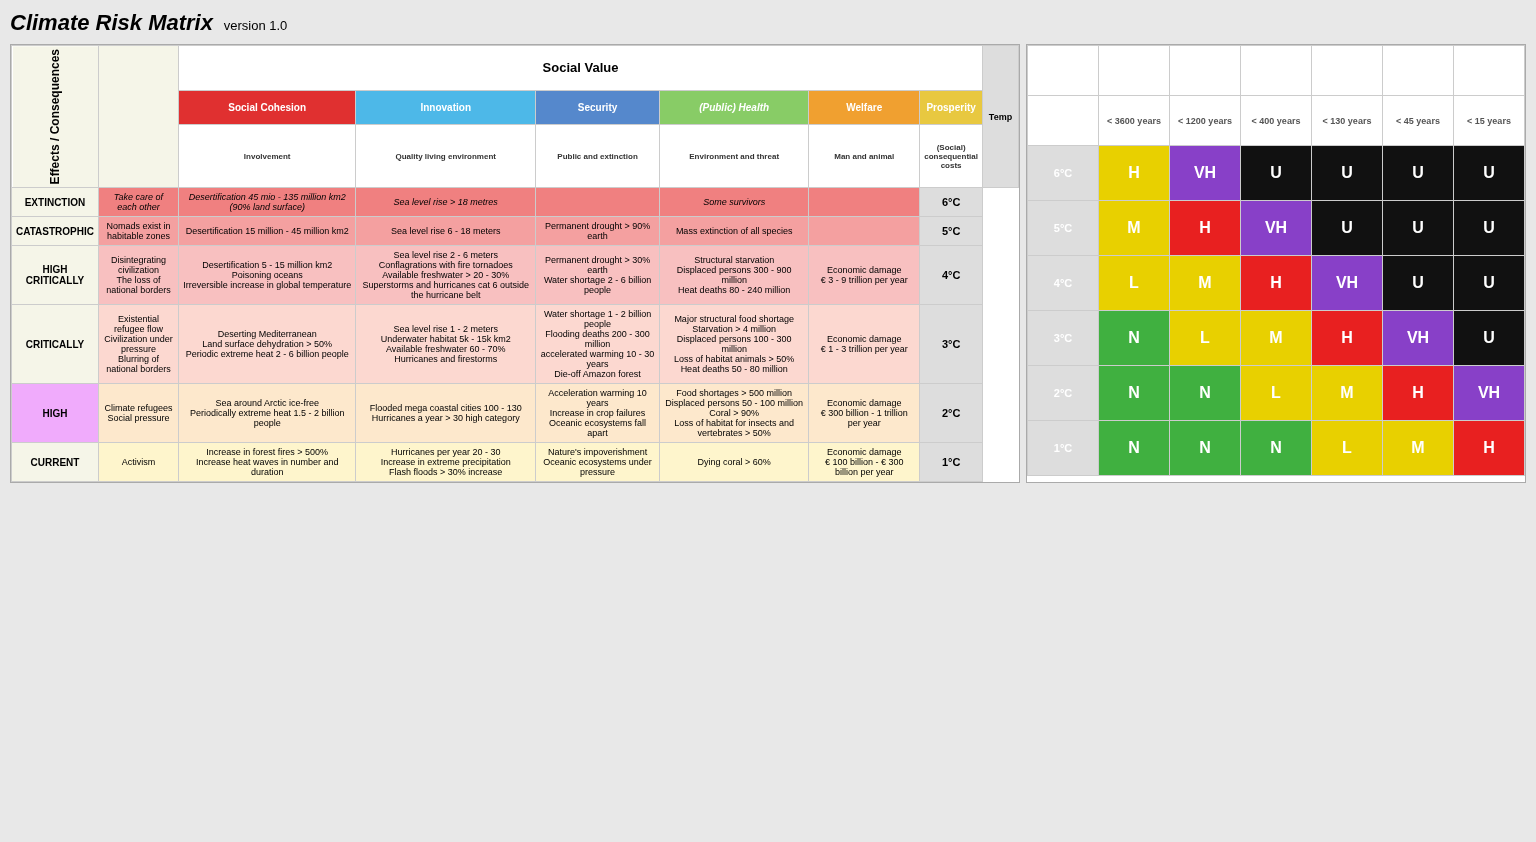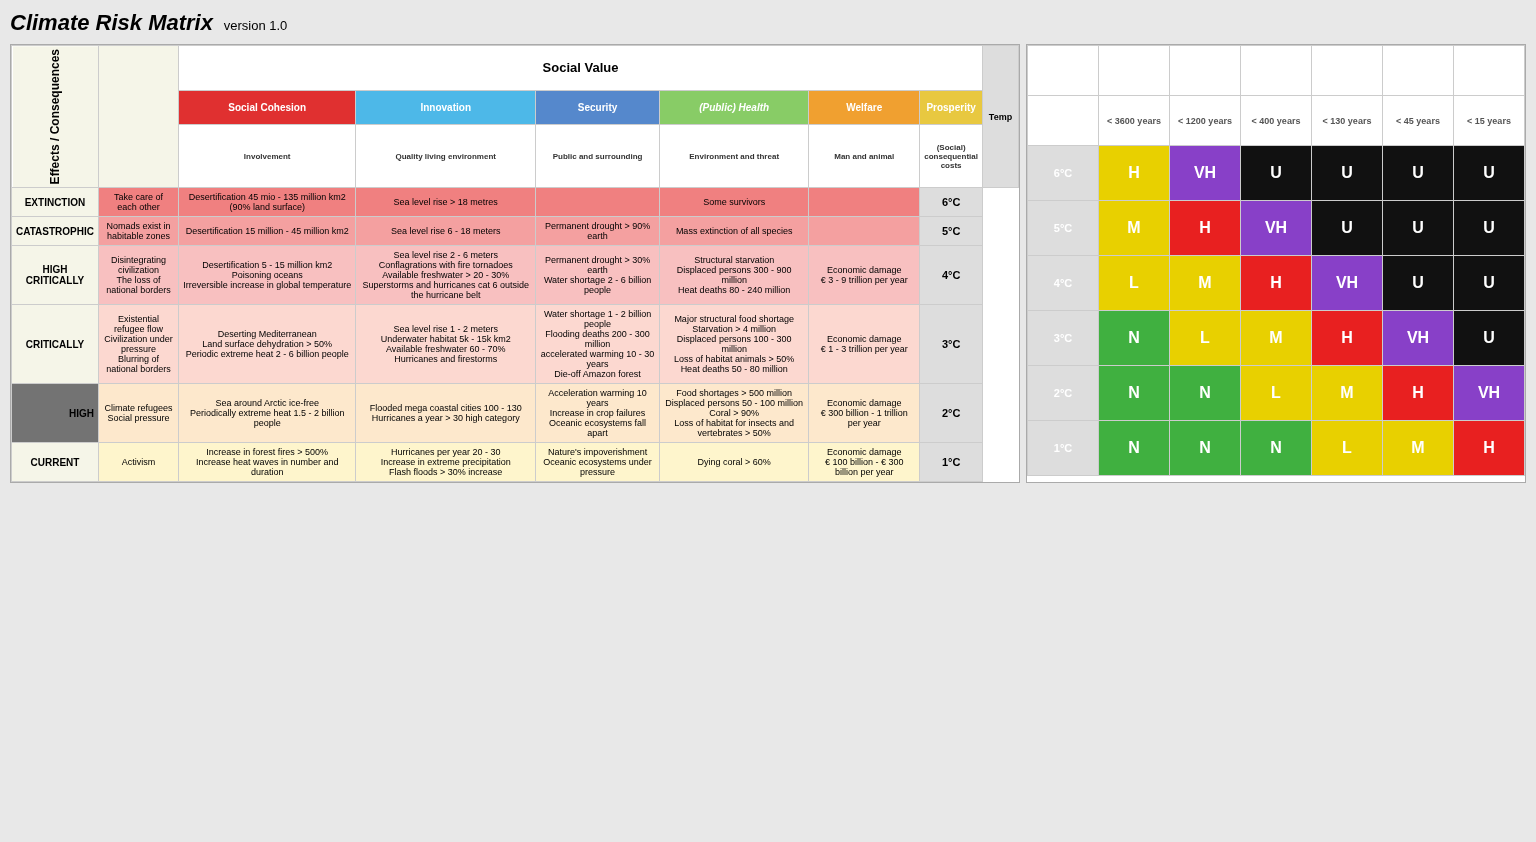--- a/index.html
+++ b/index.html
@@ -59,21 +59,21 @@
     .col-welfare { background: #f0a030; color: #fff; font-weight: bold; font-size: 10px; }
     .col-prosperity { background: #e8c840; color: #fff; font-weight: bold; font-size: 10px; }
     .sub-header { font-size: 9px; font-weight: bold; color: #333; background: #fff; }
     .row-label {
       font-weight: bold;
       font-size: 10px;
       background: #f5f5e8;
       width: 80px;
     }
     
-    .row-extinction { background: #f08080; }
+    .row-extinction { background: #f08080; font-style: italic; }
     .row-catastrophic { background: #f4a0a0; }
     .row-very-critically { background: #f8c0c0; }
     .row-critically { background: #fcd8d0; }
     .row-high { background: #fde8cc; }
     .row-current { background: #fef5cc; }
     .temp-col {
       background: #ddd;
       font-weight: bold;
       font-size: 11px;
       width: 36px;
@@ -157,21 +157,21 @@
             <td class="col-social-cohesion" style="font-size: 10px; font-weight: bold;">Social Cohesion</td>
             <td class="col-innovation" style="font-size: 10px; font-weight: bold;">Innovation</td>
             <td class="col-security" style="font-size: 10px; font-weight: bold;">Security</td>
             <td class="col-public-health" style="font-size: 10px; font-weight: bold; font-style: italic;">(Public) Health</td>
             <td class="col-welfare" style="font-size: 10px; font-weight: bold;">Welfare</td>
             <td class="col-prosperity" style="font-size: 10px; font-weight: bold;">Prosperity</td>
           </tr>
         <tr id="sub-headers">
             <td class="sub-header" style="font-size: 8px;">Involvement</td>
             <td class="sub-header" style="font-size: 8px;">Quality living environment</td>
-            <td class="sub-header" style="font-size: 8px;">Public and surrounding</td>
+            <td class="sub-header" style="font-size: 8px;">Public and extinction</td>
             <td class="sub-header" style="font-size: 8px;">Environment and threat</td>
             <td class="sub-header" style="font-size: 8px;">Man and animal</td>
             <td class="sub-header" style="font-size: 8px;">(Social) consequential costs</td>
           </tr>
       </thead>
       <tbody id="main-tbody">
           <tr>
             <td class="row-label" style="font-weight: bold; font-size: 10px; background: rgb(245, 245, 232);">EXTINCTION</td>
             <td class="row-extinction" style="font-size: 9px; padding: 4px; white-space: pre-line;">Take care of each other</td>
             <td class="row-extinction" style="font-size: 9px; padding: 4px; white-space: pre-line;">Desertification 45 mio - 135 million km2 (90% land surface)</td>
@@ -230,21 +230,21 @@
             <td class="row-critically" style="font-size: 9px; padding: 4px; white-space: pre-line; text-align: center;">Major structural food shortage
 Starvation &gt; 4 million
 Displaced persons 100 - 300 million
 Loss of habitat animals &gt; 50%
 Heat deaths 50 - 80 million</td>
             <td class="row-critically" style="font-size: 9px; padding: 4px; white-space: pre-line;">Economic damage
 € 1 - 3 trillion per year</td>
             <td class="temp-col">3°C</td>
           </tr>
           <tr>
-            <td class="row-label" style="font-weight: bold; font-size: 10px; background: #737373; text-align: right;">HIGH</td>
+            <td class="row-label" style="font-weight: bold; font-size: 10px; background: #f0abfc;">HIGH</td>
             <td class="row-high" style="font-size: 9px; padding: 4px; white-space: pre-line;">Climate refugees
 Social pressure</td>
             <td class="row-high" style="font-size: 9px; padding: 4px; white-space: pre-line;">Sea around Arctic ice-free
 Periodically extreme heat 1.5 - 2 billion people</td>
             <td class="row-high" style="font-size: 9px; padding: 4px; white-space: pre-line;">Flooded mega coastal cities 100 - 130
 Hurricanes a year &gt; 30 high category</td>
             <td class="row-high" style="font-size: 9px; padding: 4px; white-space: pre-line;">Acceleration warming 10 years
 Increase in crop failures
 Oceanic ecosystems fall apart</td>
             <td class="row-high" style="font-size: 9px; padding: 4px; white-space: pre-line;">Food shortages &gt; 500 million

